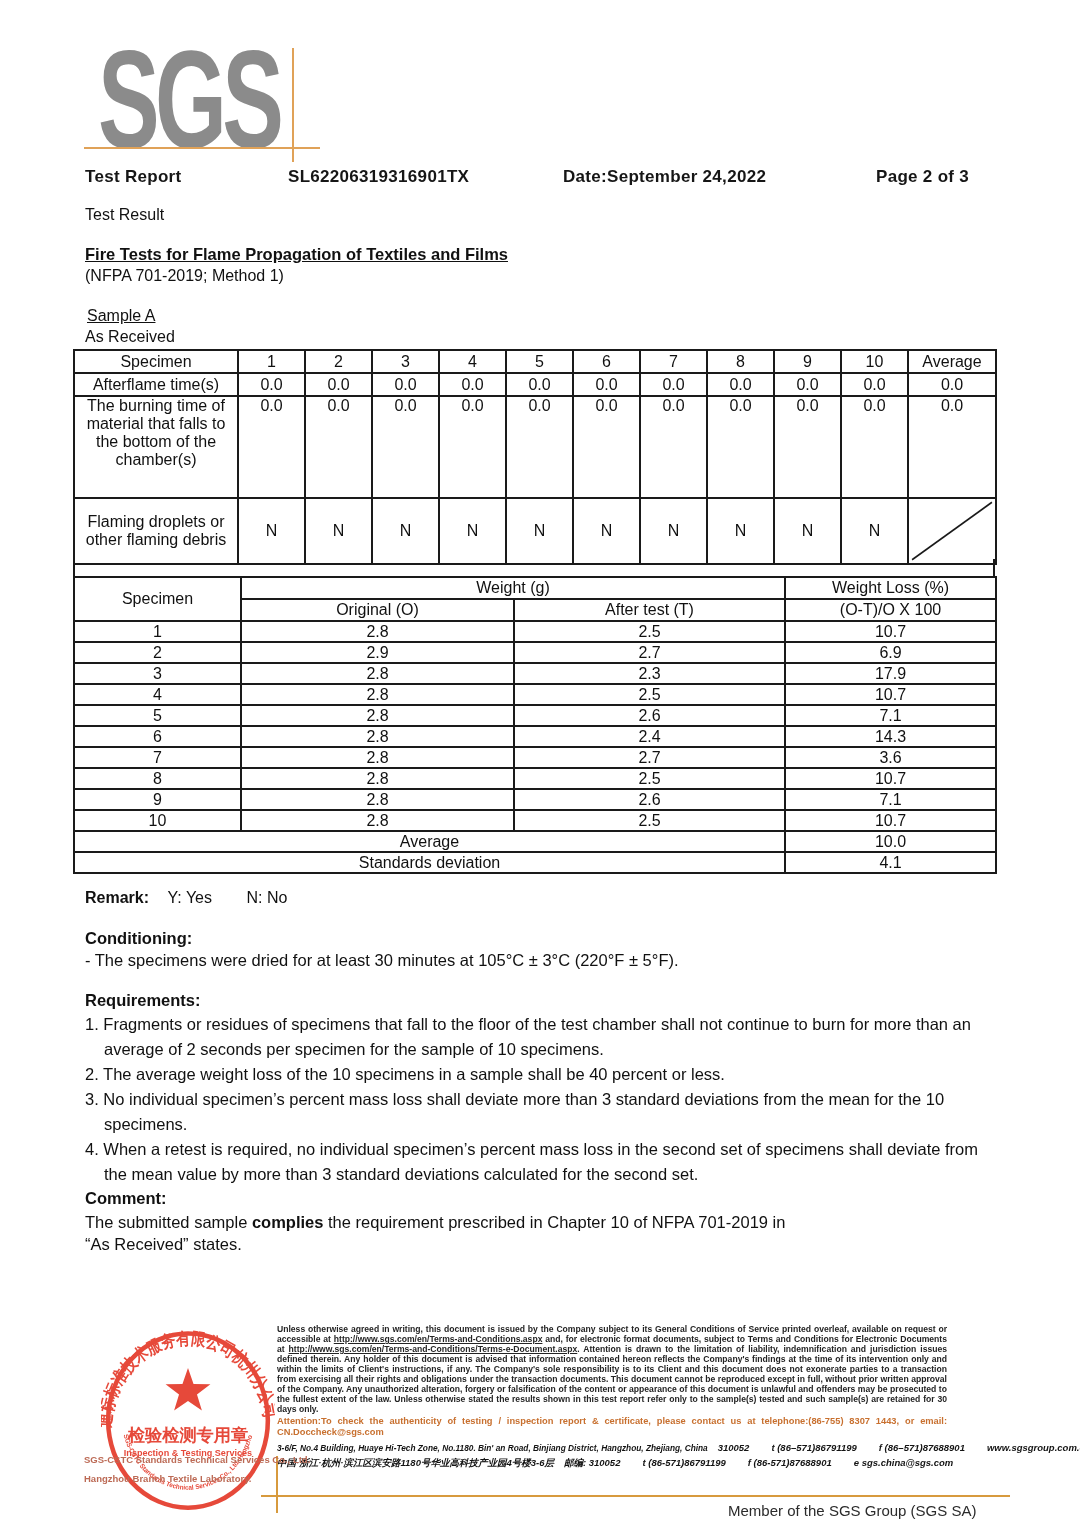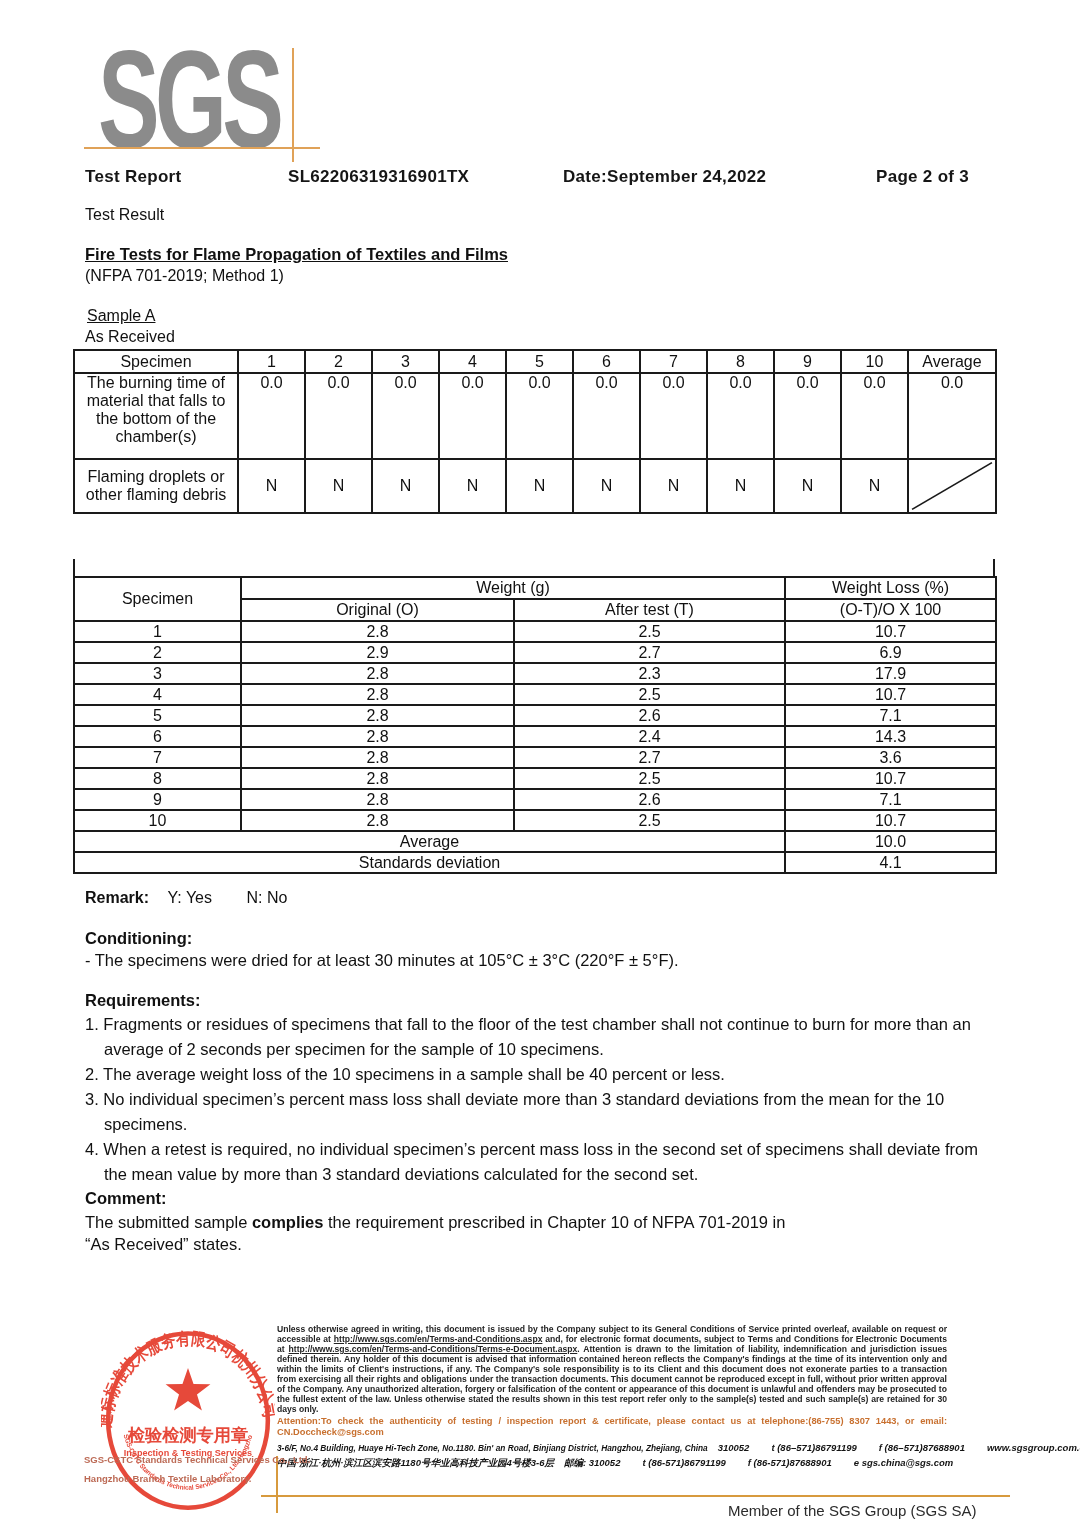--- a/index.html
+++ b/index.html
@@ -18,23 +18,23 @@
   .doc-method { position:absolute; left:85px; top:267px; font-size:16px; }
   .sample-name { position:absolute; left:87px; top:307px; font-size:16px; text-decoration:underline; }
   .sample-state { position:absolute; left:85px; top:328px; font-size:16px; }
 
   
   table { border-collapse:collapse; table-layout:fixed; width:922px; }
   td { border:2px solid #1a1a1a; text-align:center; font-size:16px; padding:0 2px; color:#111; }
   .t1 { position:absolute; left:73px; top:349px; }
   .t1 .hrow { height:23px; }
   .t1 .fr0 { height:23px; }
-  .t1 .fr1 { height:86px; }
+  .t1 .fr1 { height:102px; }
   .t1 .fr1 td { vertical-align:top; }
-  .t1 .fr2 { height:54px; }
+  .t1 .fr2 { height:66px; }
   td.diag { position:relative; padding:0; }
   .dsvg { position:absolute; left:0; top:0; width:100%; height:100%; display:block; }
   .tbl-spacer { position:absolute; left:73px; top:559px; width:922px; height:17px; border-left:2px solid #1a1a1a; border-right:2px solid #1a1a1a; }
   .t2 { position:absolute; left:73px; top:576px; }
   .t2 thead tr { height:22px; }
   .t2 tbody tr { height:21px; }
   .t2 tfoot tr { height:21px; }
 
   
   .remark-line { position:absolute; left:85px; top:889px; font-size:16px; }
@@ -108,20 +108,34 @@
           <td>5</td>
           <td>6</td>
           <td>7</td>
           <td>8</td>
           <td>9</td>
           <td>10</td>
           <td>Average</td>
         </tr>
       </thead>
     <tbody id="flame-body">
+        <tr class="fr0">
+          <td>Afterflame time(s)</td>
+          <td>0.0</td>
+          <td>0.0</td>
+          <td>0.0</td>
+          <td>0.0</td>
+          <td>0.0</td>
+          <td>0.0</td>
+          <td>0.0</td>
+          <td>0.0</td>
+          <td>0.0</td>
+          <td>0.0</td>
+          <td>0.0</td>
+        </tr>
         <tr class="fr1">
           <td>The burning time of material that falls to the bottom of the chamber(s)</td>
           <td>0.0</td>
           <td>0.0</td>
           <td>0.0</td>
           <td>0.0</td>
           <td>0.0</td>
           <td>0.0</td>
           <td>0.0</td>
           <td>0.0</td>

